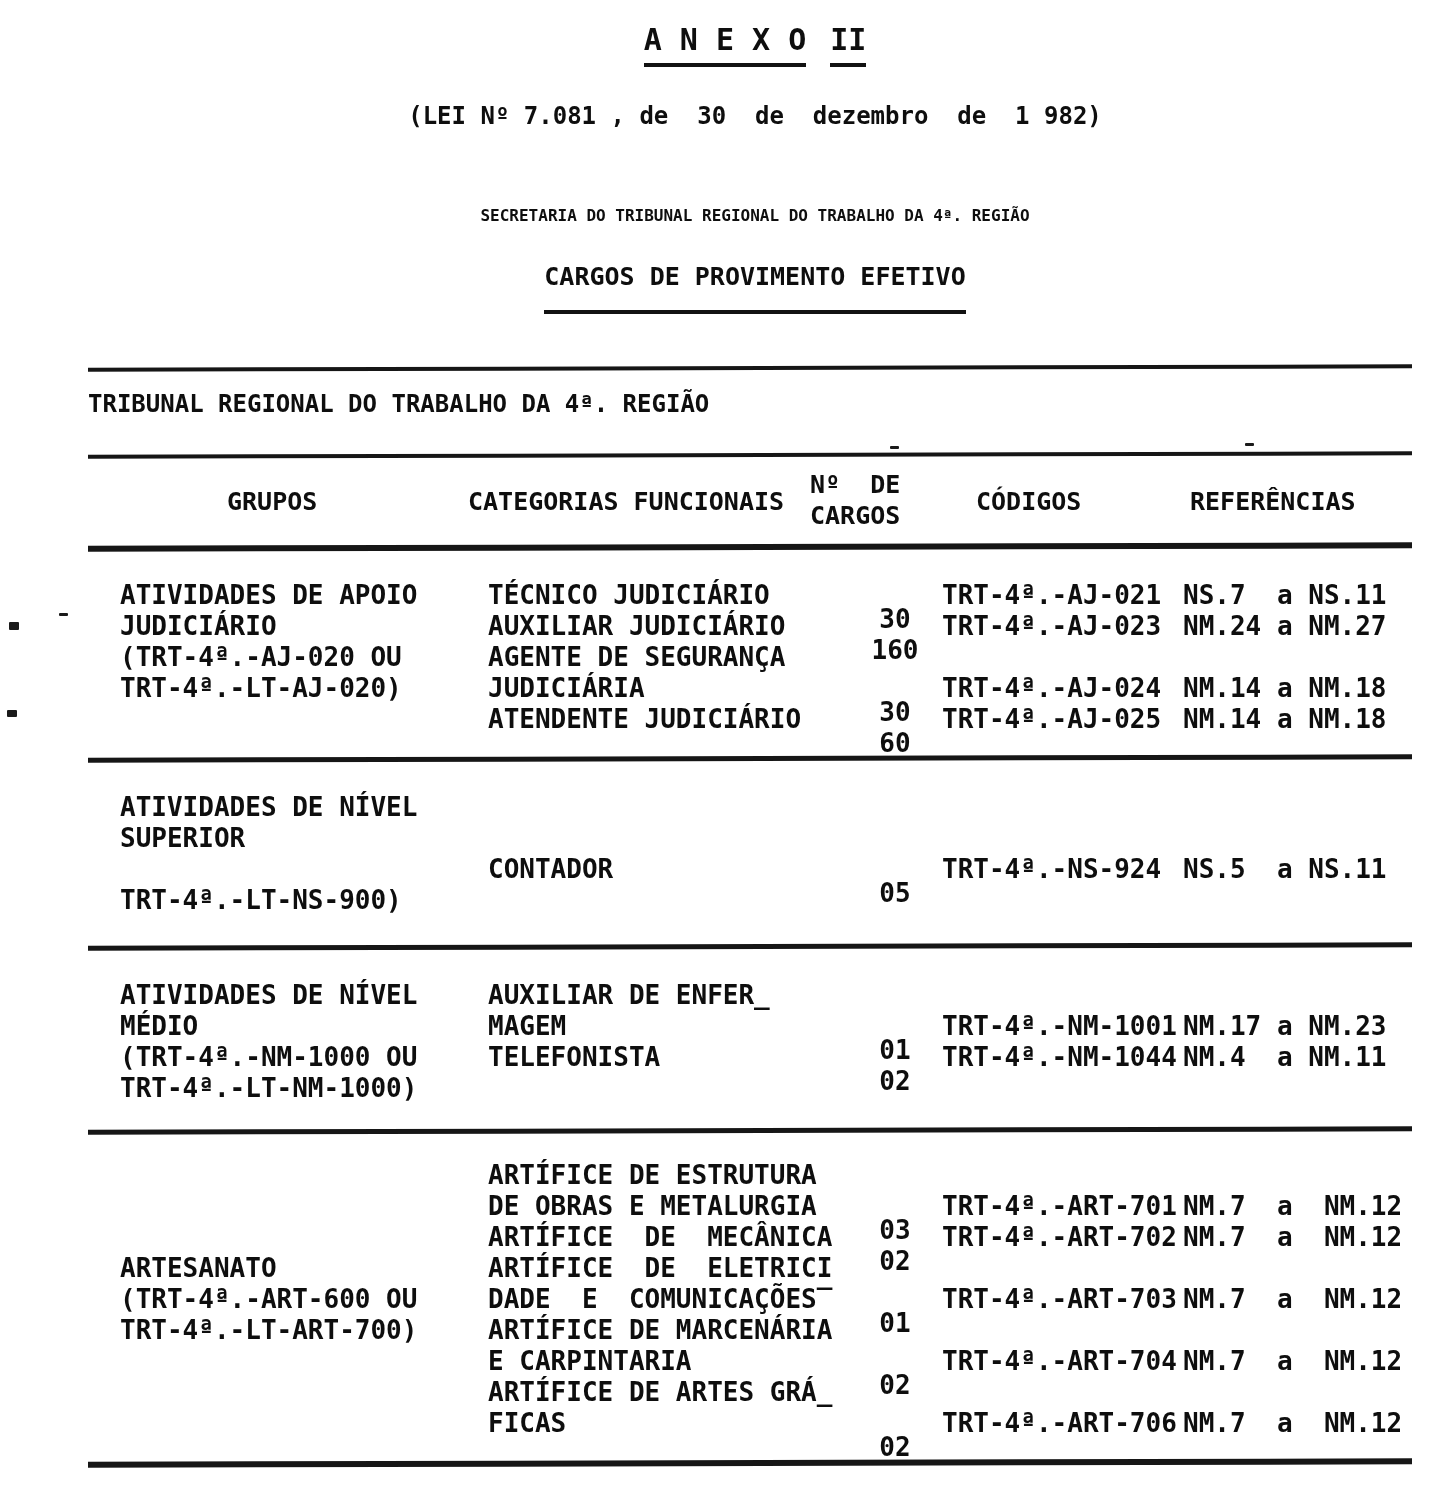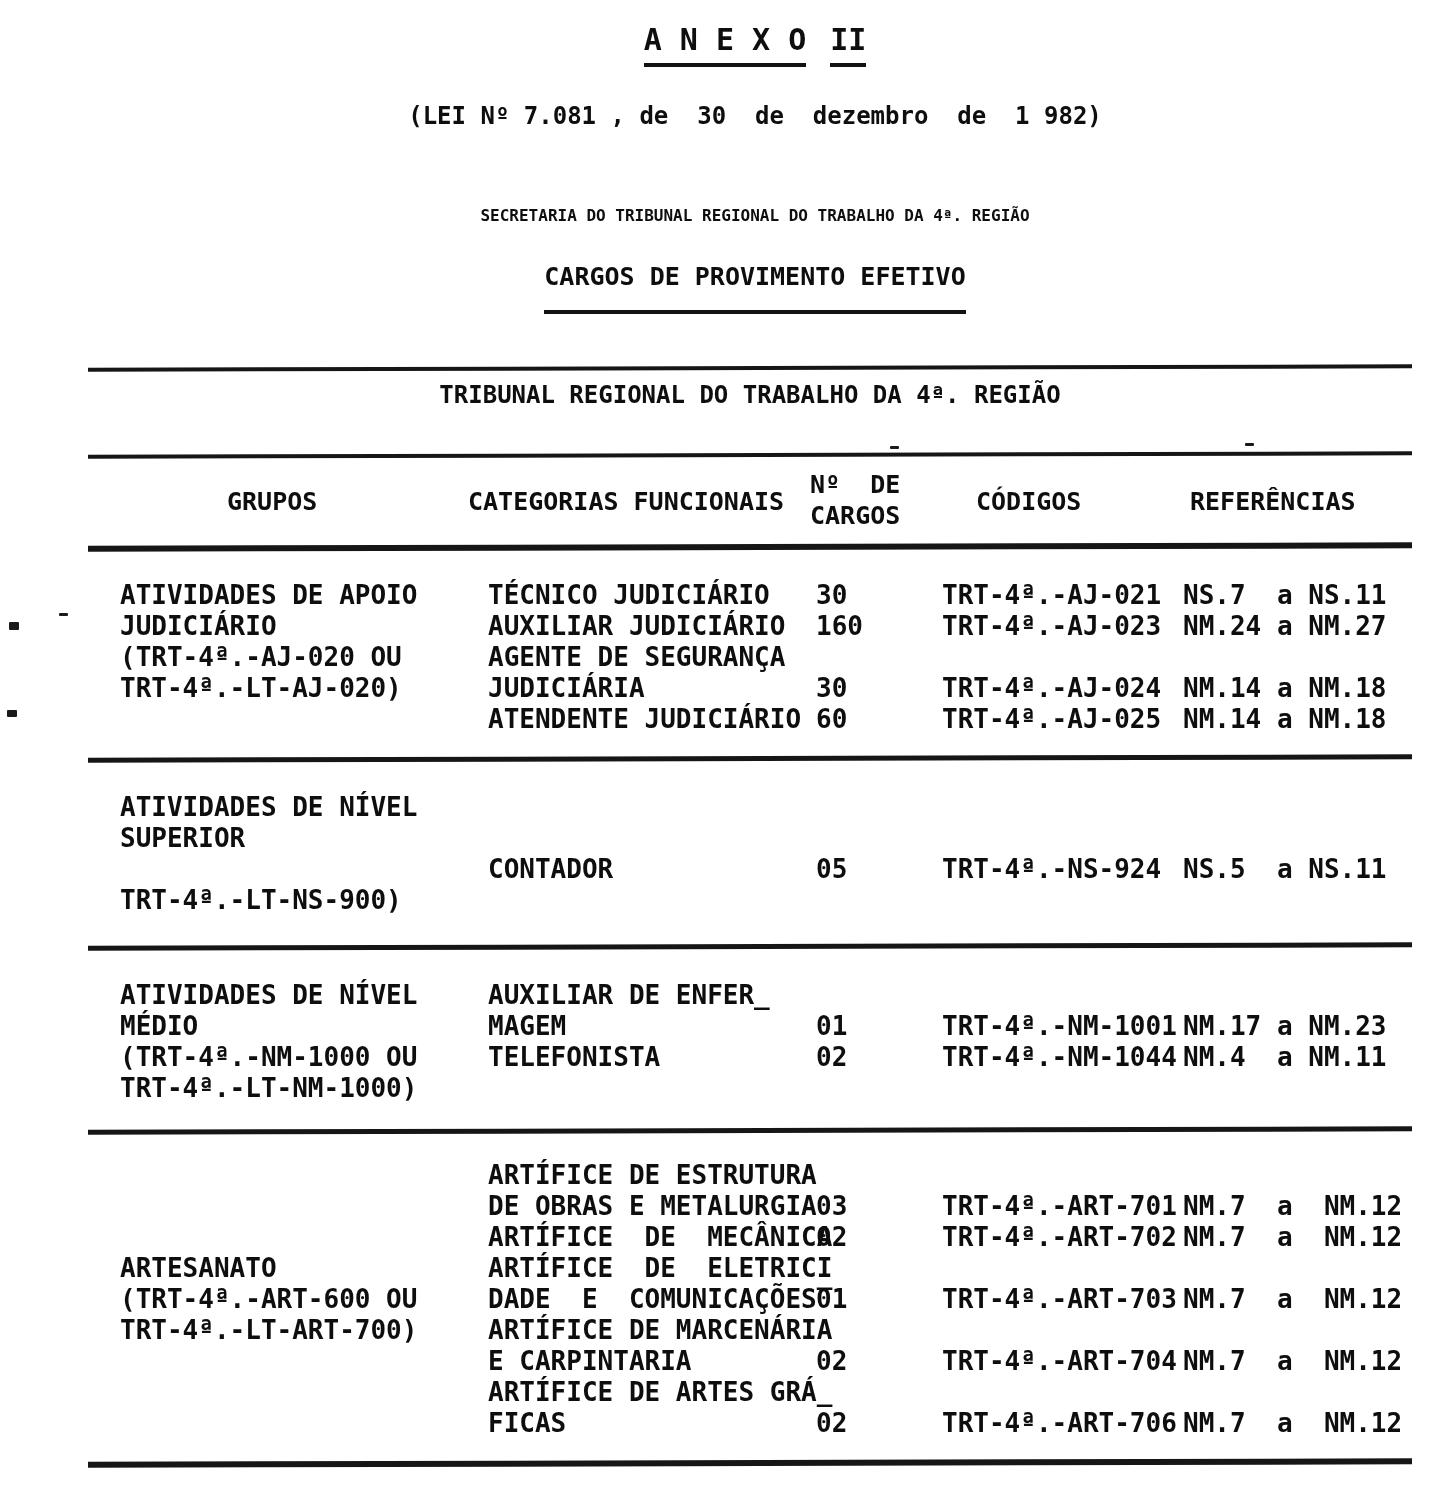--- a/index.html
+++ b/index.html
@@ -15,28 +15,28 @@
   .page{position:absolute;inset:0;}
   .center-band{position:absolute;left:75px;top:0;width:1360px;text-align:center;}
   .anexo{position:absolute;top:22px;left:0;width:100%;font-size:30px;white-space:pre;}
   .anexo .u{border-bottom:4px solid #121212;padding-bottom:6px;display:inline-block;}
   .anexo .t2{margin-left:24px;}
   .law{position:absolute;top:102px;left:0;width:100%;font-size:24px;white-space:pre;}
   .org{position:absolute;top:176px;left:0;width:100%;font-size:16px;white-space:pre;margin-top:30px;}
   .subtitle-wrap{position:absolute;top:262px;left:0;width:100%;}
   .u2{display:inline-block;font-size:25px;border-bottom:4px solid #121212;padding-bottom:19px;white-space:pre;}
   .rule{position:absolute;left:88px;width:1324px;background:#161616;transform:rotate(-0.15deg);}
-  .table-title{position:absolute;left:88px;width:1324px;top:381px;text-align:center;font-size:24px;white-space:pre;}
+  .table-title{position:absolute;left:88px;width:1324px;top:390px;font-size:24px;white-space:pre;}
   .hdr{position:absolute;font-size:25px;white-space:pre;}
   .tsection{position:absolute;left:120px;width:1310px;}
   .tline{position:relative;height:31px;line-height:31px;font-size:26px;white-space:pre;}
   .cell{position:absolute;top:0;white-space:pre;}
   .cg{left:0;}
   .cc{left:368px;}
-  .cn{left:696px;width:110px;text-align:left;}
+  .cn{left:720px;width:110px;text-align:center;margin-top:24px;}
   .ccod{left:822px;}
   .cref{left:1063px;}
   .speck{position:absolute;background:#1a1a1a;border-radius:1px;}
 </style>
 </head>
 <body>
 
 <div class="page">
 
   <div class="center-band">

